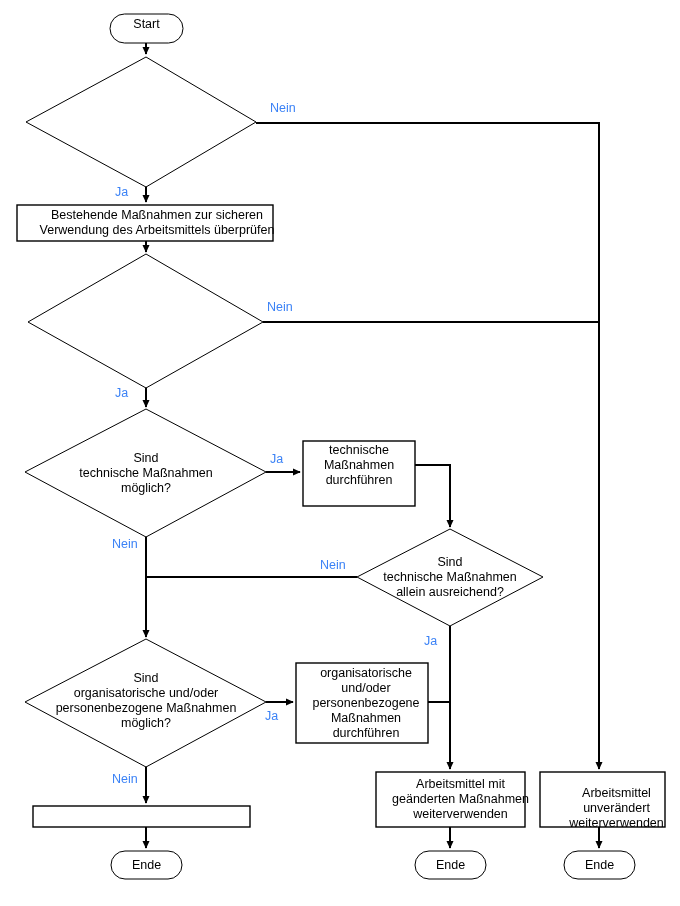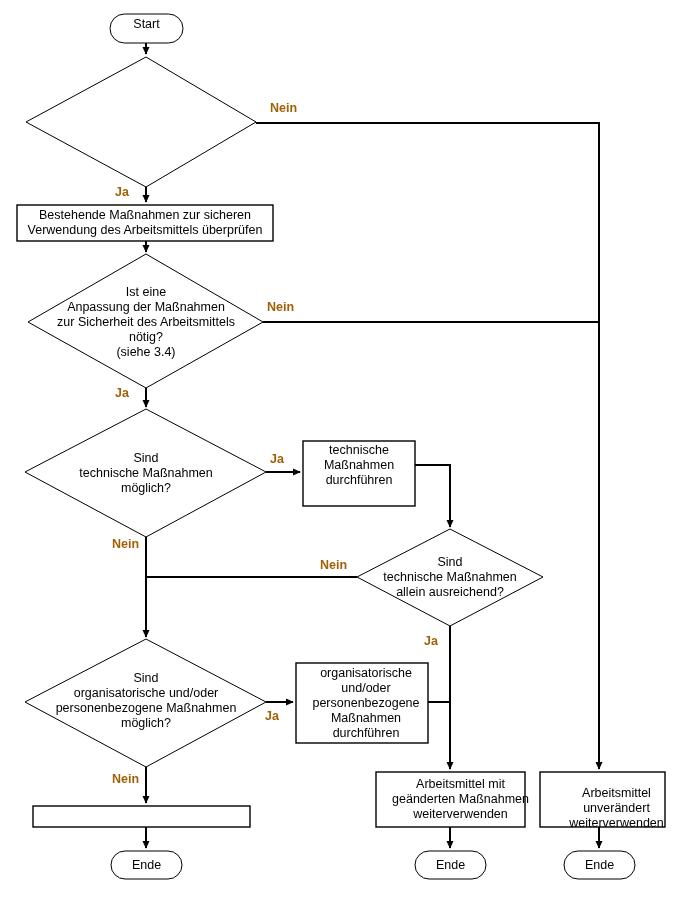--- a/index.html
+++ b/index.html
@@ -31,25 +31,24 @@
     font-size: 12.5px;
     line-height: 15px;
     white-space: pre-line;
     pointer-events: none;
     display: flex;
     align-items: center;
     justify-content: center;
   }
   .edge-label {
     position: absolute;
-    color: #a16207;
+    color: #3b82f6;
     font-size: 12.5px;
     line-height: 14px;
     white-space: nowrap;
-    font-weight: bold;
   }
 </style>
 </head>
 <body>
 
 <div id="flowchart-root">
 
   <svg class="chart-layer" viewBox="0 0 680 906">
     <defs>
       <marker id="arrowhead" markerWidth="9" markerHeight="9" refX="7.2" refY="3.6" orient="auto" markerUnits="userSpaceOnUse">
@@ -122,28 +121,23 @@
 
       <rect x="111" y="851" width="71" height="28" rx="14" ry="14"></rect>
       <rect x="415" y="851" width="71" height="28" rx="14" ry="14"></rect>
       <rect x="564" y="851" width="71" height="28" rx="14" ry="14"></rect>
     </g>
   </svg>
 
   <div class="node-label" style="left:110px; top:14px; width:73px; height:21px;">Start</div>
 
 
-  <div class="node-label" style="left:17px; top:205px; width:256px; height:36px;">Bestehende Maßnahmen zur sicheren
+  <div class="node-label" style="left:17px; top:205px; width:256px; height:36px;padding-left:12px;">Bestehende Maßnahmen zur sicheren
 Verwendung des Arbeitsmittels überprüfen</div>
 
-  <div class="node-label" style="left:31px; top:282px; width:230px; height:80px;">Ist eine
-Anpassung der Maßnahmen
-zur Sicherheit des Arbeitsmittels
-nötig?
-(siehe 3.4)</div>
 
   <div class="node-label" style="left:36px; top:448px; width:220px; height:50px;">Sind
 technische Maßnahmen
 möglich?</div>
 
   <div class="node-label" style="left:303px; top:441px; width:112px; height:49px;">technische
 Maßnahmen
 durchführen</div>
 
   <div class="node-label" style="left:362px; top:552px; width:176px; height:50px;">Sind

